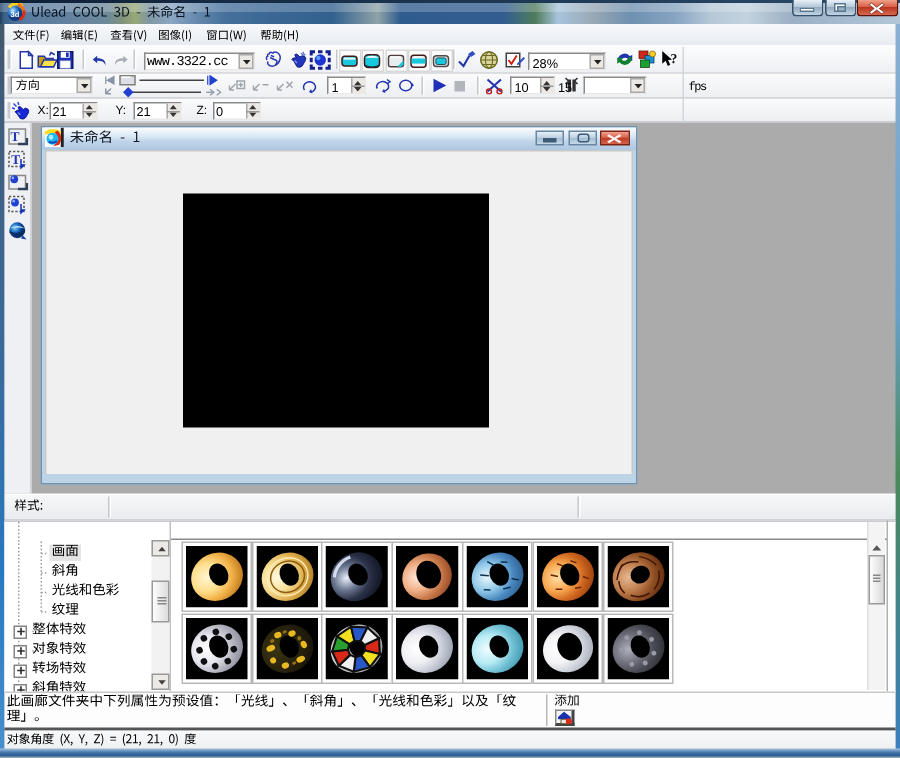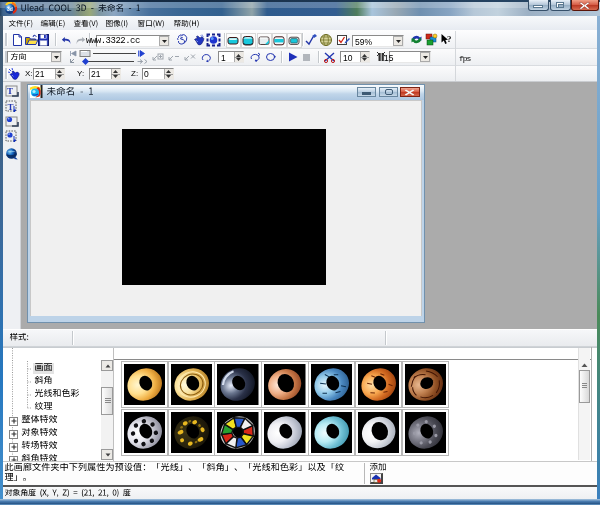--- a/index.html
+++ b/index.html
@@ -91,21 +91,21 @@
   </svg>
 <div class="sep" style="left:55px;top:33px;height:13px"></div>
 <svg class="ico" style="left:61px;top:36px" width="11" height="9" viewBox="0 0 13 10">
 <path d="M4.5 1 L1 4 L4.5 7 V5 C8 5 10.5 6 11 9 C11.5 4.5 9 3 4.5 3 Z" fill="#2335a8"></path>
   </svg>
 <svg class="ico" style="left:75px;top:36px" width="11" height="9" viewBox="0 0 13 10">
 <path d="M8.5 1 L12 4 L8.5 7 V5 C5 5 2.5 6 2 9 C1.5 4.5 4 3 8.5 3 Z" fill="#a8adb4"></path>
   </svg>
 <div class="sep" style="left:89px;top:33px;height:13px"></div>
 <div class="fld" style="left:96px;top:35px;width:74px;height:12px"></div>
-<div class="abs" style="left:86px;top:36px;font:9px 'Liberation Mono';letter-spacing:-.5px;color:#000">www.3322.cc</div>
+<div class="abs" style="left:98px;top:36px;font:9px 'Liberation Mono';letter-spacing:-.5px;color:#000">www.3322.cc</div>
 <div class="abs" style="left:159px;top:36px;width:10px;height:10px;background:#ece9e4;border:1px solid #aaa;box-sizing:border-box"></div>
 <svg class="ico" style="left:161px;top:39px" width="7" height="5" viewBox="0 0 7 5">
     <path d="M1 1 h5 l-2.5 3 z" fill="#222"></path>
   </svg>
 
 <svg class="ico" style="left:175px;top:33px" width="14" height="14" viewBox="0 0 14 14">
 <g fill="none" stroke="#2a3cb0" stroke-width="1">
 <path d="M3 7 Q2 5 3.5 4.5 Q3 3 4.5 2.8 Q4.8 1.6 6 2 L7.5 2.6"></path>
 <path d="M7 2 Q9 1 10.5 2.5 Q12.5 4.5 11.5 7 Q10.8 9.5 8.5 10.5"></path>
 <path d="M3.5 8 Q3 10 5 10.8 Q7 11.5 8.5 10.5 L9.5 9 Q10 7.5 8.8 7 L6.5 6.2"></path>
@@ -168,21 +168,21 @@
 <circle cx="7" cy="7" r="5.5" fill="#d8d49a" stroke="#6a6a20"></circle>
 <ellipse cx="7" cy="7" rx="2.4" ry="5.5" fill="none" stroke="#6a6a20" stroke-width=".7"></ellipse>
 <path d="M1.5 7 h11 M2.3 4 h9.4 M2.3 10 h9.4" stroke="#6a6a20" stroke-width=".7"></path>
   </svg>
 <svg class="ico" style="left:336px;top:33px" width="14" height="14" viewBox="0 0 14 14">
 <rect x="1.5" y="2.5" width="9" height="9" fill="#fff" stroke="#404040"></rect>
 <path d="M3 7 L5 9.5 L8.5 4" fill="none" stroke="#d02010" stroke-width="1.3"></path>
 <path d="M9 9 l4-4 1 1-4 4 -1.5.5 z" fill="#3050c0"></path>
   </svg>
 <div class="fld" style="left:352px;top:35px;width:52px;height:12px"></div>
-<div class="abs" style="left:355px;top:36.5px;font:8.5px 'Liberation Sans';color:#000">59%</div>
+<div class="abs" style="left:355px;top:36.5px;font:8.5px 'Liberation Sans';color:#000">28%</div>
 <div class="abs" style="left:393px;top:36px;width:10px;height:10px;background:#ece9e4;border:1px solid #aaa;box-sizing:border-box"></div>
 <svg class="ico" style="left:395px;top:39px" width="7" height="5" viewBox="0 0 7 5">
     <path d="M1 1 h5 l-2.5 3 z" fill="#222"></path>
   </svg>
 
 <svg class="ico" style="left:410px;top:33px" width="13" height="13" viewBox="0 0 13 13">
 <path d="M2 8 a4.5 4.5 0 0 1 8-3.5 l1.5-1 v4 h-4 l1.2-1.2 a3 3 0 0 0-5 1.7 z" fill="#2034b0"></path>
 <path d="M11 5 a4.5 4.5 0 0 1-8 3.5 l-1.5 1 v-4 h4 L4.3 6.7 a3 3 0 0 0 5-1.7 z" fill="#108030"></path>
   </svg>
 <svg class="ico" style="left:425px;top:33px" width="13" height="13" viewBox="0 0 13 13">
@@ -269,21 +269,21 @@
 <svg class="ico" style="left:362px;top:58px" width="5" height="3" viewBox="0 0 5 3">
     <path d="M2.5 3 L0 0 H5 Z" fill="#333"></path>
   </svg>
 
 <svg class="ico" style="left:375px;top:51px" width="12" height="12" viewBox="0 0 12 12">
 <path d="M2 1 l2 2 -2 2 M10 1 l-2 2 2 2" stroke="#303030" fill="none"></path>
 <rect x="3.5" y="2" width="2.2" height="8" fill="#303030"></rect>
 <rect x="6.6" y="2" width="2.2" height="8" fill="#303030"></rect>
   </svg>
 <div class="fld" style="left:389px;top:51px;width:42px;height:12px"></div>
-<div class="abs" style="left:384px;top:52.5px;font:8.5px 'Liberation Sans';color:#000">15</div>
+<div class="abs" style="left:372px;top:52.5px;font:8.5px 'Liberation Sans';color:#000">15</div>
 <div class="abs" style="left:420px;top:52px;width:10px;height:10px;background:#ece9e4;border:1px solid #aaa;box-sizing:border-box"></div>
 <svg class="ico" style="left:422px;top:55px" width="7" height="5" viewBox="0 0 7 5">
     <path d="M1 1 h5 l-2.5 3 z" fill="#222"></path>
   </svg>
 <div class="abs" style="left:459px;top:53.5px;font:8px 'Liberation Mono';letter-spacing:-1px;color:#000">fps</div>
 
 <svg class="ico" style="left:7px;top:67px" width="14" height="14" viewBox="0 0 14 14">
 <path d="M4.5 9 L3 7.5 Q4.5 6 6 6.8 L5 4.5 Q6 3.5 7 4.5 L8.5 6 Q10 4.5 11.3 5.5 Q12.8 6.5 11.8 8.5 L10 11.5 Q8.5 13 6.5 12 Z" fill="#1828d8" stroke="#0a1280" stroke-width=".6"></path>
 <path d="M2 2 l2 2 M5 1 l.5 2 M1 5 l2 .5" stroke="#3048e0" fill="none"></path>
 <path d="M5 8 L6.5 9.5" stroke="#8aa0f0" stroke-width=".8"></path>

